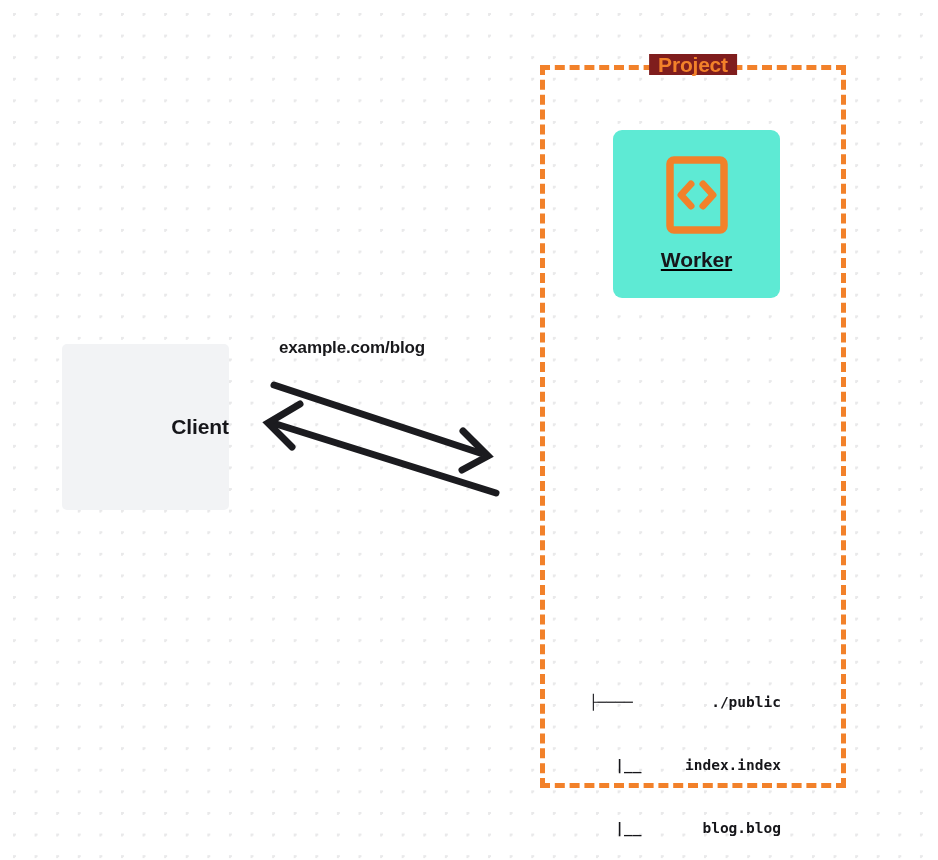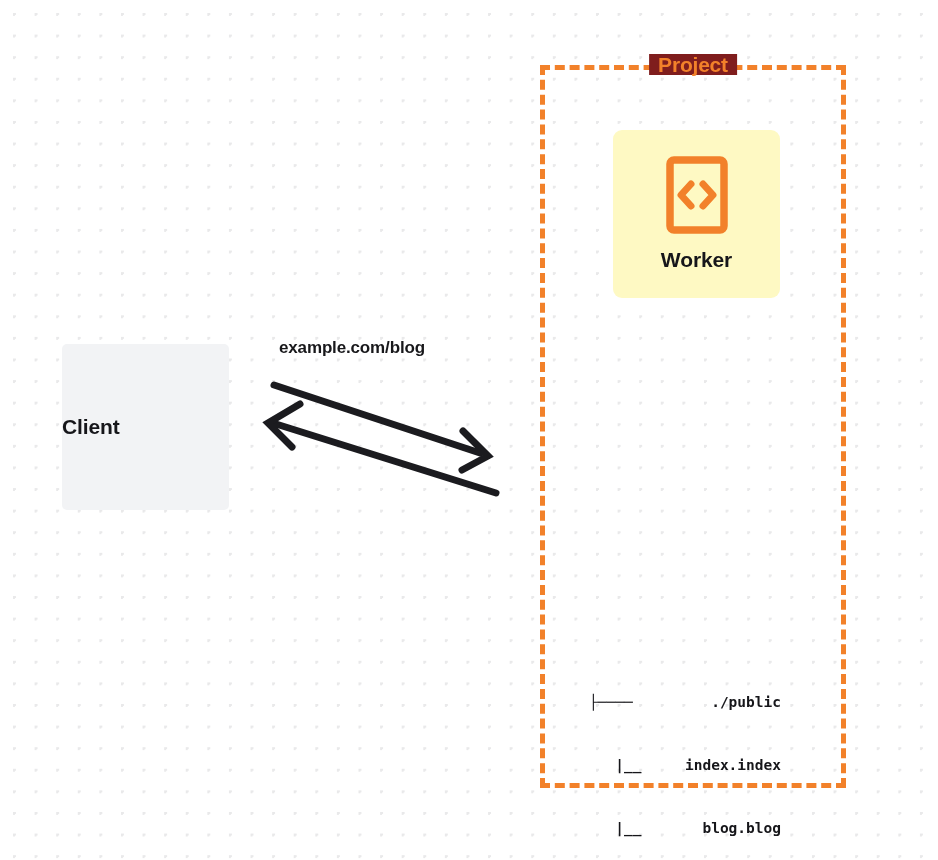--- a/index.html
+++ b/index.html
@@ -28,21 +28,21 @@
   .client-node {
     position: absolute;
     left: 62px;
     top: 344px;
     width: 167px;
     height: 166px;
     background: #f2f3f5;
     border-radius: 5px;
     display: flex;
     align-items: center;
-    justify-content: flex-start;
+    justify-content: flex-end;
   }
   .client-label {
     font-size: 21px;
     font-weight: 700;
     color: #16161a;
     letter-spacing: -0.1px;
   }
 
   
   .request-label {
@@ -87,26 +87,27 @@
     font-size: 21px;
     font-weight: 700;
     letter-spacing: -0.2px;
     line-height: 1;
     white-space: nowrap;
   }
 
   
   .service-card {
     position: absolute;
-    background: #fef9c3;
+    background: #5eead4;
     border-radius: 9px;
     display: flex;
     flex-direction: column;
     align-items: center;
     justify-content: center;
+    text-decoration: underline;
   }
   .worker-card {
     left: 613px;
     top: 130px;
     width: 167px;
     height: 168px;
   }
   .assets-card {
     left: 609px;
     top: 481px;

